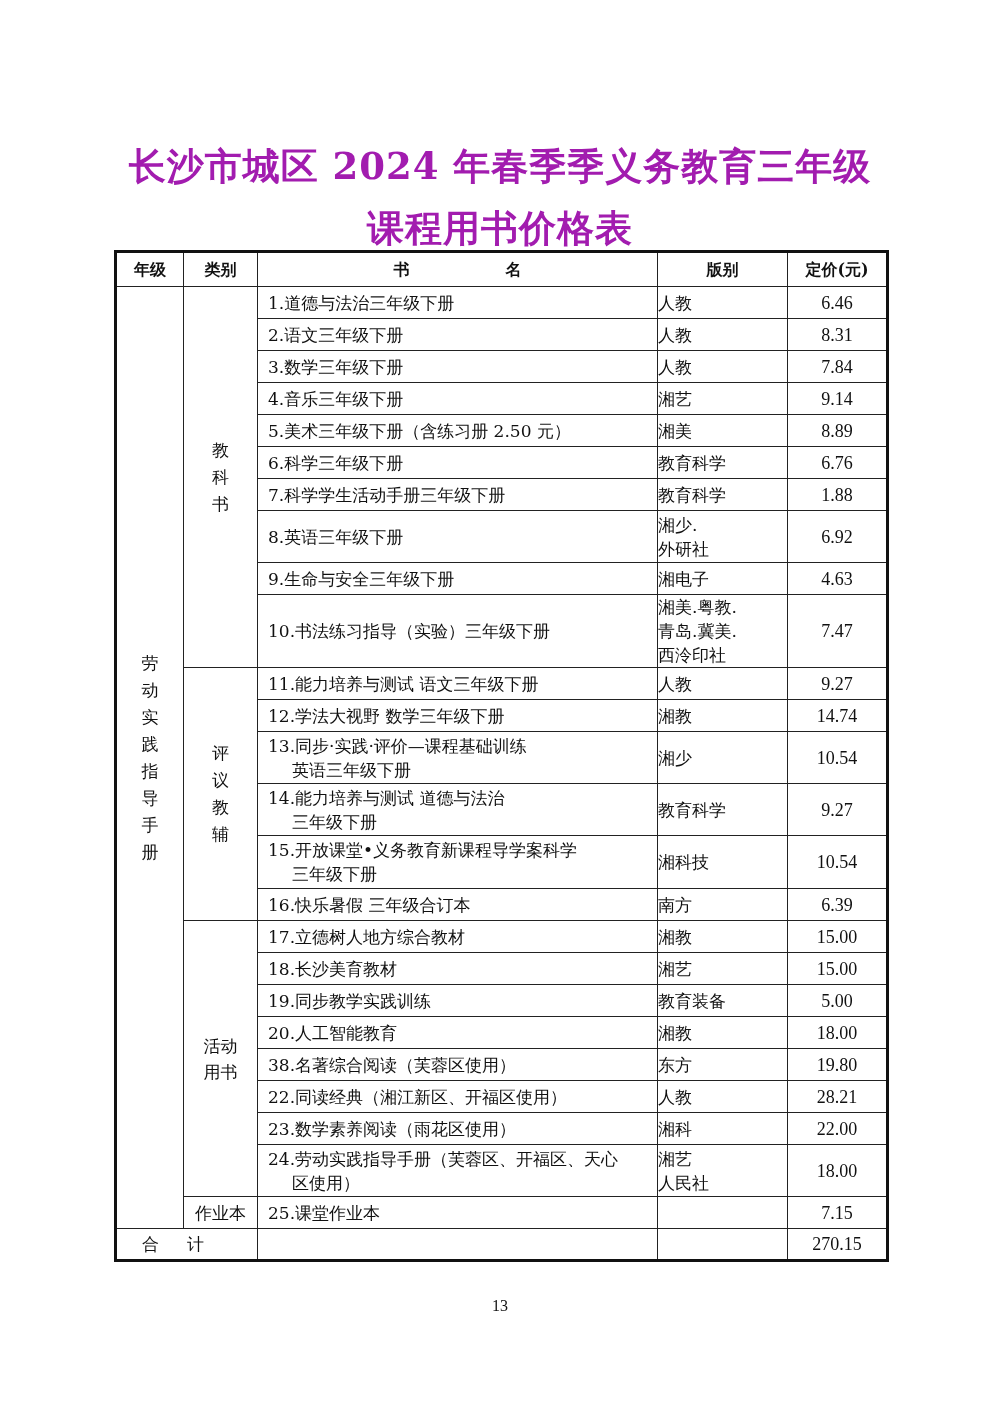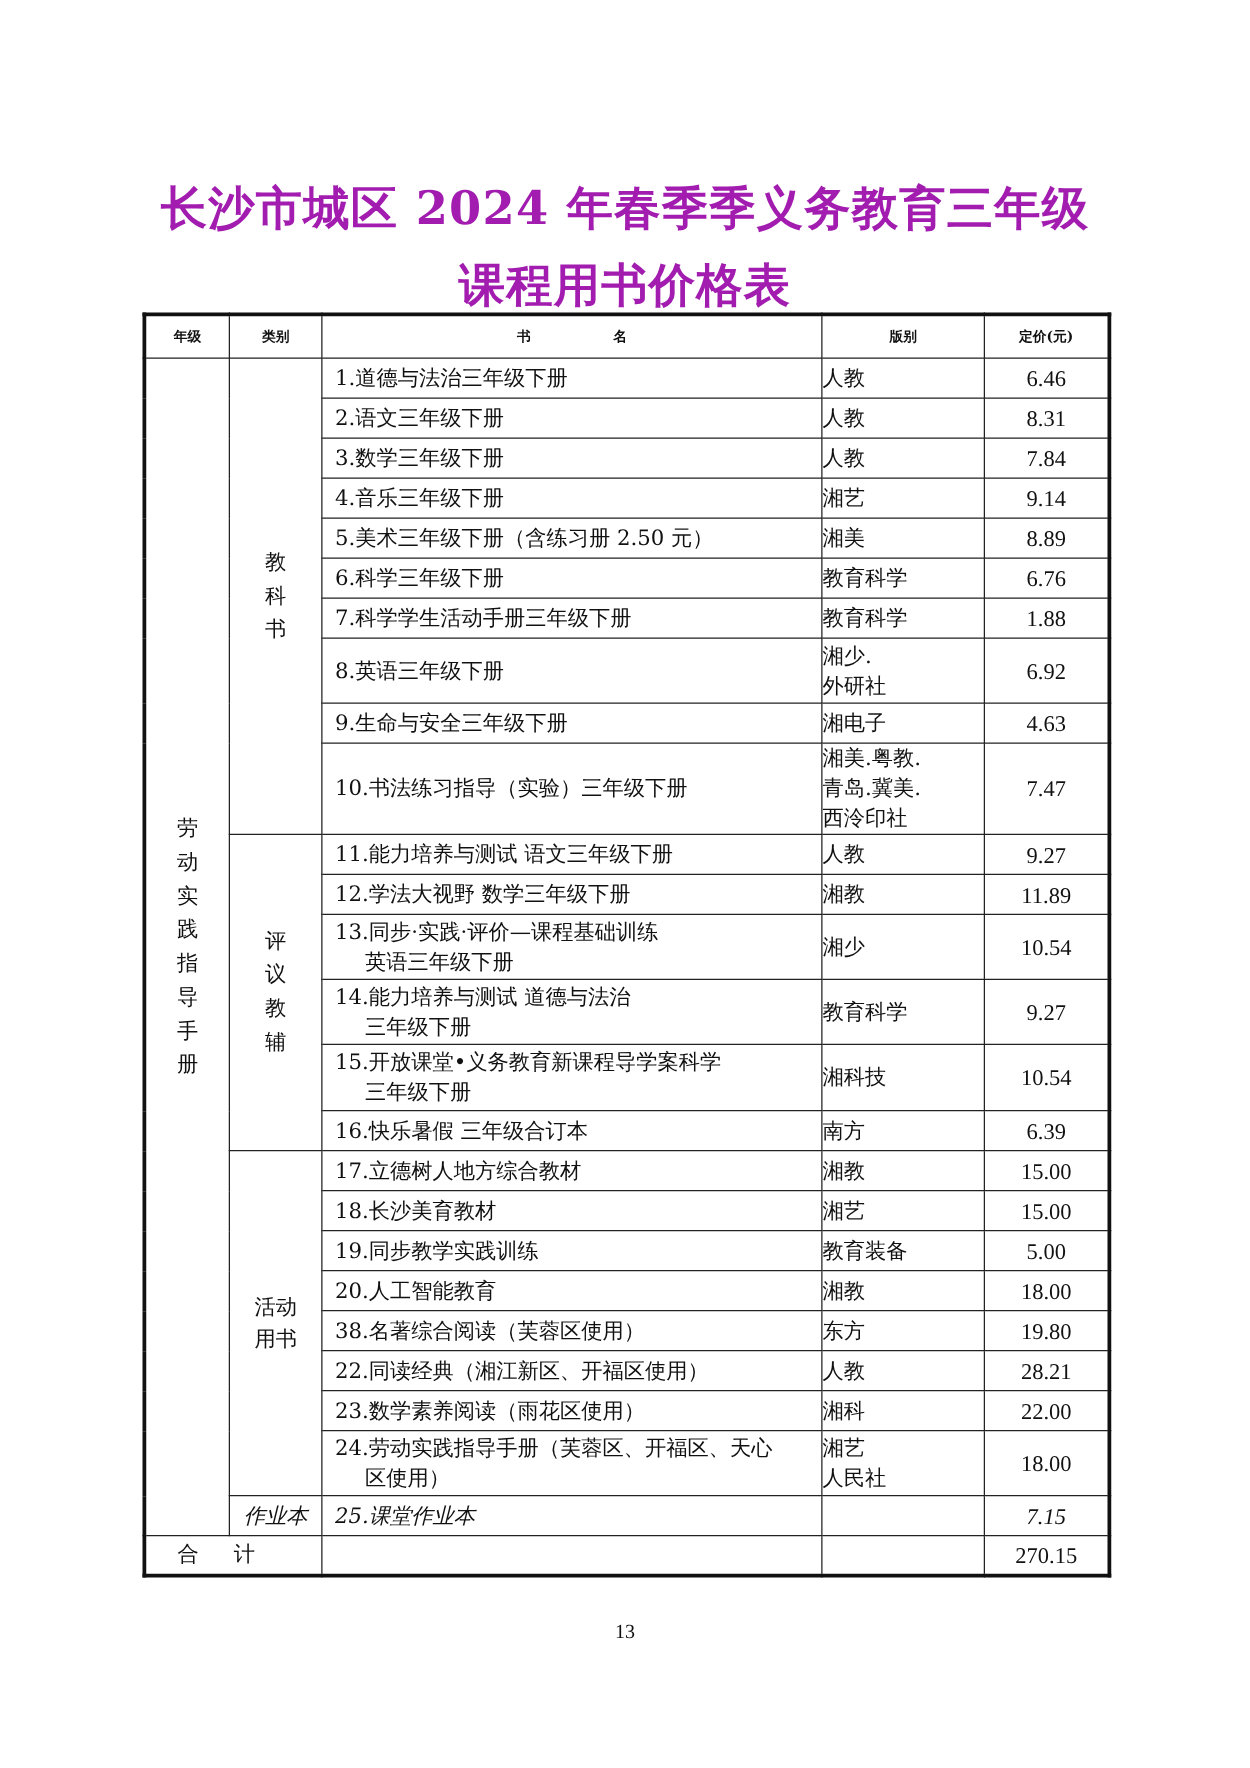--- a/index.html
+++ b/index.html
@@ -6,21 +6,21 @@
   body { width:1000px; height:1414px; position:relative; overflow:hidden;
          font-family:"DejaVu Serif","Liberation Serif",serif; color:#111; }
   .title { position:absolute; left:0; width:1000px; text-align:center;
            font-weight:bold; font-size:37px; letter-spacing:1px; color:#a21caf; }
   #t1 { top:142px; }
   #t2 { top:204px; }
   table.pt { position:absolute; left:114px; top:250px; width:772px;
              border-collapse:collapse; border:3px solid #111; table-layout:fixed; }
   table.pt td, table.pt th { border:1px solid #222; padding:0; font-size:17px;
              line-height:24px; font-weight:normal; overflow:hidden; }
-  table.pt th { font-weight:bold; height:33px; text-align:center; font-size:11px; }
+  table.pt th { font-weight:bold; height:33px; text-align:center; font-size:16px; }
   table.pt th.hn { letter-spacing:0; }
   .c-grade, .c-cat { text-align:center; vertical-align:middle; font-weight:bold; }
   .vert { display:inline-block; width:20px; line-height:27px; word-break:break-all; }
   .vert.cat { line-height:27px; }
   .name { padding-left:10px !important; text-align:left; vertical-align:middle; }
   .name .l2 { display:block; padding-left:24px; }
   .pub { text-align:left; vertical-align:middle; }
   .pub span { display:block; }
   .price { text-align:center; vertical-align:middle; font-family:"Liberation Serif",serif; font-size:18px !important; }
   .total-label { text-align:center; font-weight:bold; letter-spacing:28px; }
@@ -132,21 +132,21 @@
         <td class="pub">
           <span>人教</span>
         </td>
         <td class="price">9.27</td>
       </tr>
       <tr style="height: 32px;">
         <td class="name"><span>12.学法大视野  数学三年级下册</span></td>
         <td class="pub">
           <span>湘教</span>
         </td>
-        <td class="price">11.89</td>
+        <td class="price">14.74</td>
       </tr>
       <tr style="height: 52px;">
         <td class="name"><span>13.同步·实践·评价—课程基础训练</span><span class="l2">英语三年级下册</span></td>
         <td class="pub">
           <span>湘少</span>
         </td>
         <td class="price">10.54</td>
       </tr>
       <tr style="height: 52px;">
         <td class="name"><span>14.能力培养与测试  道德与法治</span><span class="l2">三年级下册</span></td>
@@ -220,21 +220,21 @@
         <td class="price">22.00</td>
       </tr>
       <tr style="height: 52px;">
         <td class="name"><span>24.劳动实践指导手册（芙蓉区、开福区、天心</span><span class="l2">区使用）</span></td>
         <td class="pub">
           <span>湘艺</span>
           <span>人民社</span>
         </td>
         <td class="price">18.00</td>
       </tr>
-      <tr style="height: 32px; font-style: italic;">
+      <tr style="height: 32px;">
         <td class="c-cat" rowspan="1"><span>作业本</span></td>
         <td class="name"><span>25.课堂作业本</span></td>
         <td class="pub">
           <span></span>
         </td>
         <td class="price">7.15</td>
       </tr>
       <tr style="height: 32px;">
         <td colspan="2" class="total-label">合计</td>
         <td></td>

